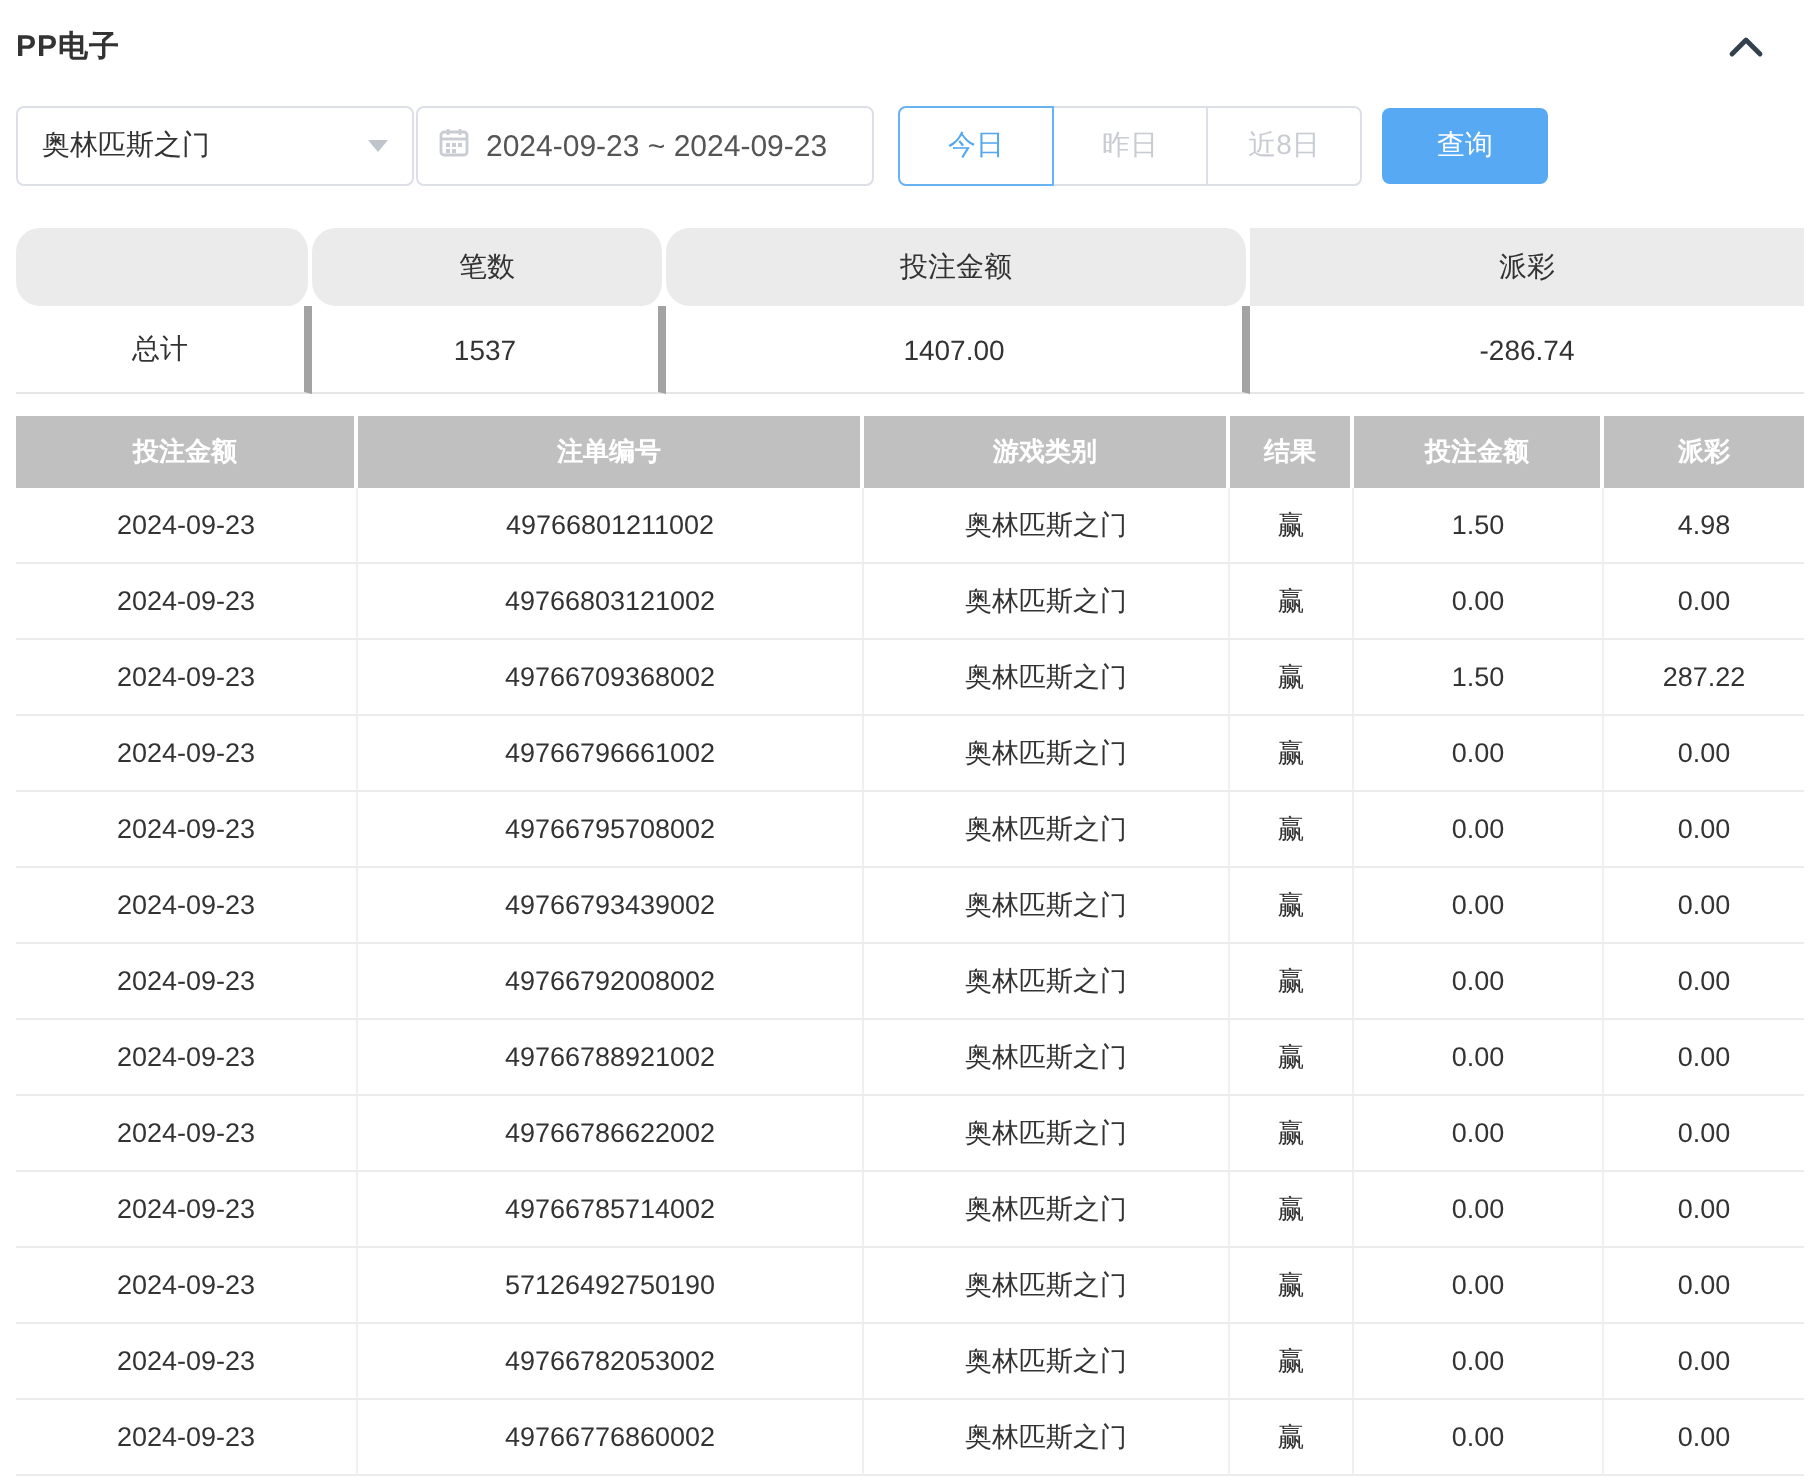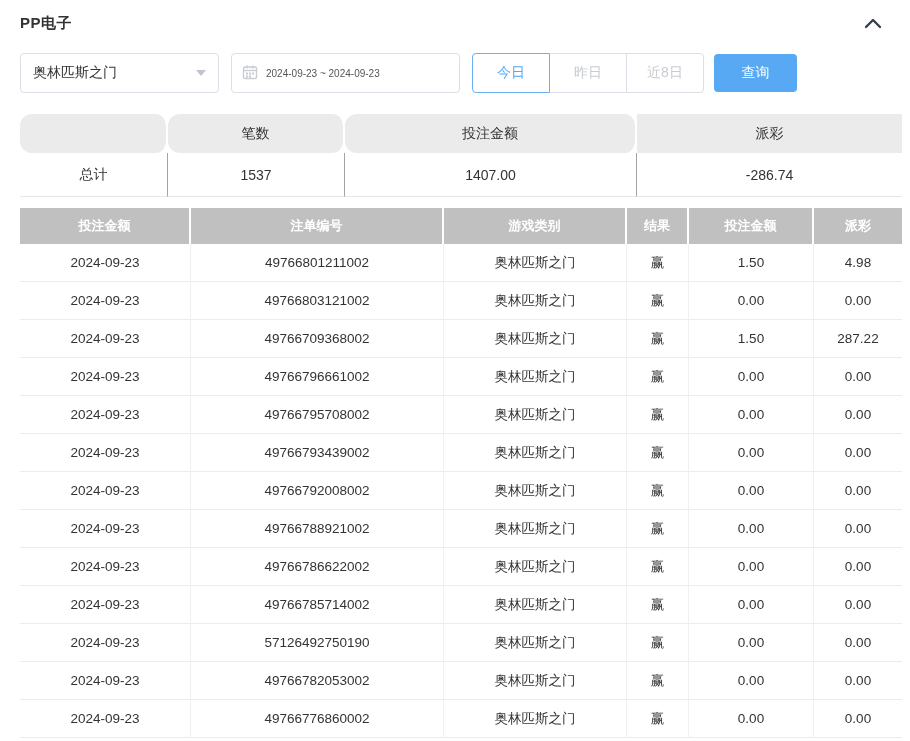--- a/index.html
+++ b/index.html
@@ -2,21 +2,21 @@
 <html><head>
 <meta charset="utf-8">
 <style>
   * { box-sizing: border-box; margin: 0; padding: 0; }
   html, body { width: 910px; height: 741px; overflow: hidden; }
   body {
     background: #ffffff;
     font-family: "Liberation Sans", "DejaVu Sans", sans-serif;
     color: #333;
   }
-  .page { padding: 12px 8px 0 20px; }
+  .page { padding: 12px 8px 0 8px; }
 
   
   .title-row {
     display: flex; align-items: center; justify-content: space-between;
     padding: 2px 2px 0 0; margin-bottom: 20px;
   }
   .panel-title { font-size: 15px; font-weight: bold; color: #333; letter-spacing: .5px; }
   .collapse-btn { background: none; border: none; cursor: pointer; padding: 2px 6px; margin-right: 12px; }
   .collapse-btn svg { display: block; }
 
@@ -25,23 +25,23 @@
   .select-box {
     width: 199px; height: 40px; border: 1px solid #dcdfe6; border-radius: 4px;
     display: flex; align-items: center; justify-content: space-between;
     padding: 0 12px; font-size: 14px; color: #333; background: #fff; cursor: pointer;
   }
   .caret-down {
     width: 0; height: 0; border-left: 5px solid transparent;
     border-right: 5px solid transparent; border-top: 6px solid #c0c4cc;
   }
   .date-box {
-    margin-left: 12px; width: 229px; height: 40px; border: 1px solid #dcdfe6;
+    margin-left: 1px; width: 229px; height: 40px; border: 1px solid #dcdfe6;
     border-radius: 4px; display: flex; align-items: center; padding: 0 10px;
-    font-size: 10px; color: #555; background: #fff; cursor: pointer; white-space: nowrap;
+    font-size: 15px; color: #555; background: #fff; cursor: pointer; white-space: nowrap;
   }
   .date-box .cal { margin-right: 8px; flex: 0 0 auto; }
   .btn-group { display: flex; margin-left: 12px; }
   .qbtn {
     width: 78px; height: 40px; background: #fff; border: 1px solid #dcdfe6;
     color: #c8cbd1; font-size: 14px; cursor: pointer; margin-left: -1px;
     font-family: inherit; position: relative;
   }
   .qbtn:first-child { margin-left: 0; border-radius: 4px 0 0 4px; }
   .qbtn:last-child { border-radius: 0 4px 4px 0; }
@@ -56,21 +56,21 @@
   .summary-table { margin-bottom: 11px; }
   .summary-table th {
     background: #ebebeb; height: 39px; font-weight: normal; font-size: 14px; color: #333;
     text-align: center;
   }
   .summary-table th:not(:last-child) { border-right: 2px solid #fff; border-radius: 12px; }
   .summary-table td {
     height: 44px; text-align: center; font-size: 14px; color: #333;
     border-bottom: 1px solid #e6e6e6; background: #fff;
   }
-  .summary-table td:not(:last-child) { border-right: 1px solid #a3a3a3; }
+  .summary-table td:not(:last-child) { border-right: 4px solid #a3a3a3; }
   .neg { color: #f56c6c; }
   .col-s1 { width: 148px; } .col-s2 { width: 177px; } .col-s3 { width: 292px; }
 
   
   .bet-table th {
     background: #c0c0c0; color: #fff; height: 36px; font-size: 13px; font-weight: bold;
     text-align: center;
   }
   .bet-table th:not(:last-child) { border-right: 2px solid #fff; }
   .bet-table td {

